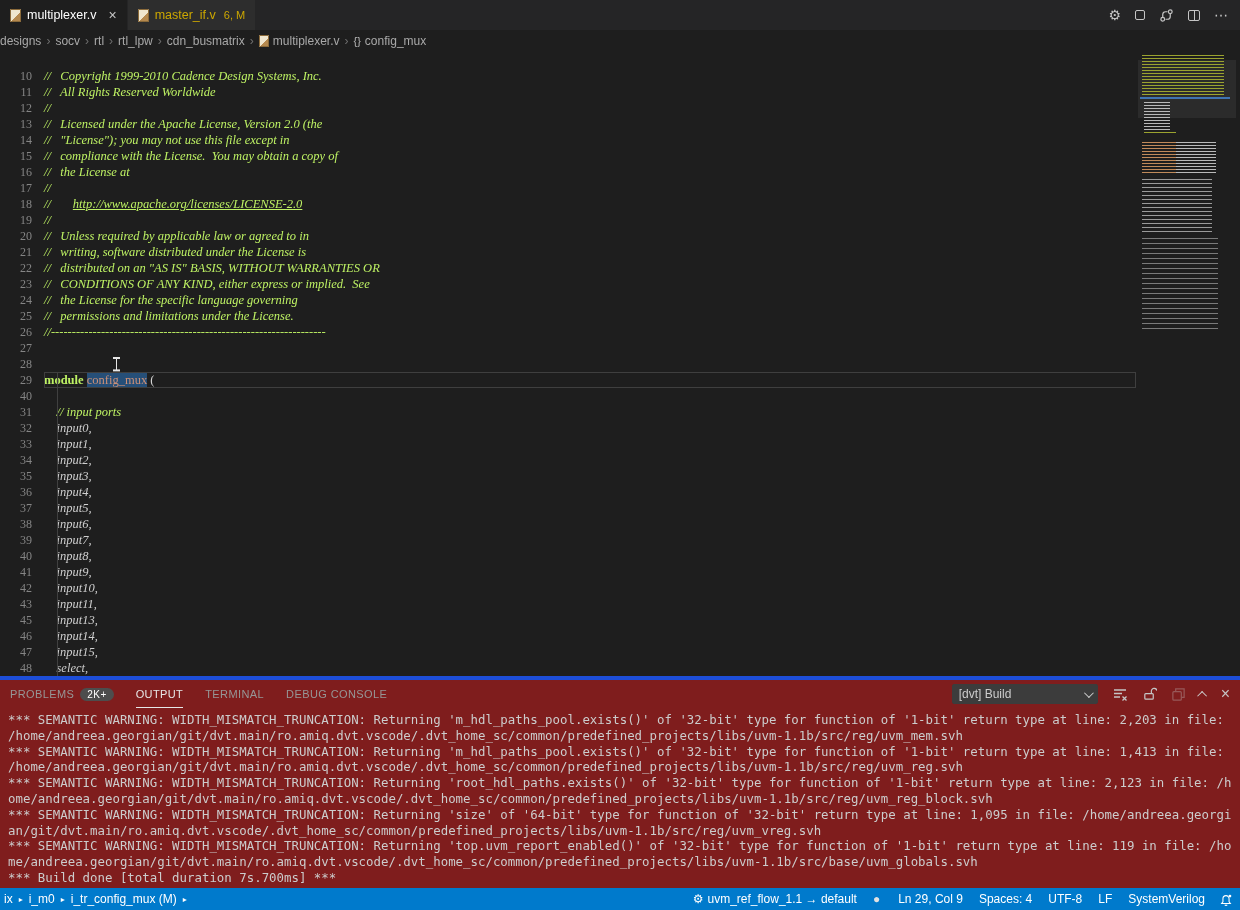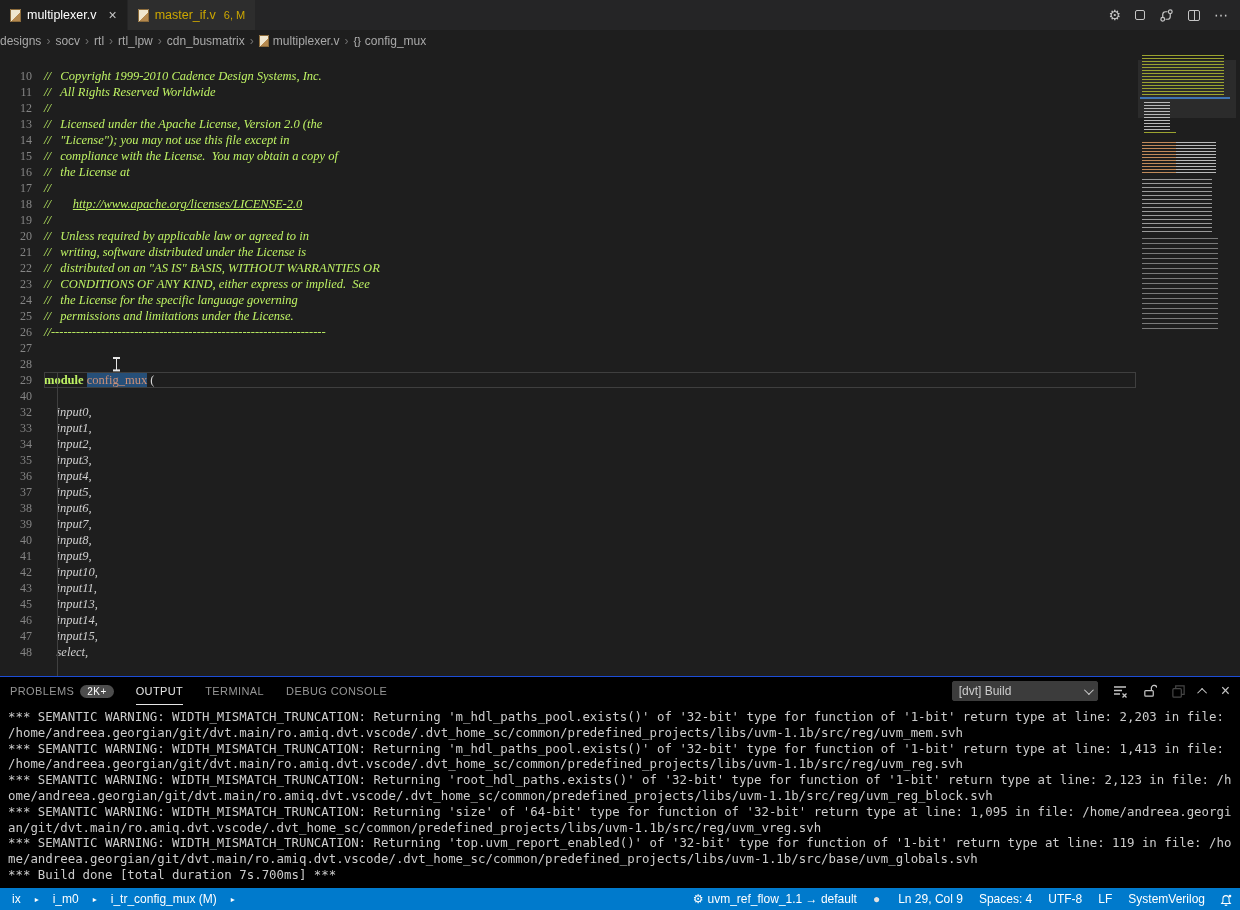--- a/index.html
+++ b/index.html
@@ -61,21 +61,21 @@
   .mm { position:absolute; }
   .mm-olive  { background:repeating-linear-gradient(#9ba32f 0 1px, transparent 1px 3px); }
   .mm-blue   { background:#3f74b3; }
   .mm-white  { background:repeating-linear-gradient(#b9b9b9 0 1px, transparent 1px 3px); }
   .mm-orange { background:repeating-linear-gradient(#c08a5a 0 1px, transparent 1px 3px); }
   .mm-gray   { background:repeating-linear-gradient(#9a9a9a 0 1px, transparent 1px 4px); }
   .mm-gray2  { background:repeating-linear-gradient(#8a8a8a 0 1px, transparent 1px 5px); opacity:.85; }
   .mm-slider { left:0; right:0; top:8px; height:58px; background:rgba(121,121,121,.15); }
 
   
-  .panel { height:212px; background:#000000; border-top:1px solid #1d4ed8; }
+  .panel { height:212px; background:#7f1d1d; border-top:4px solid #1d4ed8; }
   .panel-head { height:28px; display:flex; align-items:center; padding:0 10px; }
   .panel-tab { display:flex; align-items:center; gap:6px; margin-right:22px; font-size:11px;
                letter-spacing:.4px; color:#969696; cursor:pointer; height:28px; }
   .panel-tab.active { color:#e7e7e7; border-bottom:1px solid #e7e7e7; }
   .badge { background:#4d4d4d; color:#ffffff; font-size:10px; padding:1px 7px; border-radius:9px; }
   .panel-right { margin-left:auto; display:flex; align-items:center; gap:14px; color:#c5c5c5; }
   .channel-select { display:flex; align-items:center; justify-content:space-between; width:146px; height:20px;
                     background:#3c3c3c; border:1px solid #3c3c3c; border-radius:2px; padding:8px 6px;
                     font-size:12px; color:#cccccc; cursor:pointer; }
   .chev { width:7px; height:7px; border-right:1.4px solid #cccccc; border-bottom:1.4px solid #cccccc; }
@@ -85,21 +85,21 @@
   .picon.dim { opacity:.35; }
   .pclose { font-size:16px; color:#c5c5c5; cursor:pointer; }
   #output { padding:4px 8px 0 8px; font-family:"DejaVu Sans Mono", monospace; font-size:12.4px;
             line-height:15.8px; color:#cccccc; word-break:break-all; }
   .out-line { white-space:pre-wrap; }
 
   
   .statusbar { height:22px; background:#007acc; display:flex; align-items:center; color:#ffffff;
                font-size:12px; padding:0 8px 0 0; }
   .sb-left { display:flex; align-items:center; }
-  .sb-item { padding:0 12px; cursor:pointer; white-space:nowrap; }
+  .sb-item { padding:0 4px; cursor:pointer; white-space:nowrap; }
   .sb-sep { font-size:8px; padding:0 2px; }
   .sb-right { margin-left:auto; display:flex; align-items:center; }
   .sb-right .sb-item { padding:0 8px; }
   .sb-flow { display:flex; align-items:center; gap:4px; cursor:pointer; padding:0 6px; }
   .sb-circle { font-size:12px; color:#e2e2e2; padding:0 10px; }
   .bell { position:relative; width:13px; height:13px; margin-left:6px; cursor:pointer; }
 </style>
 </head>
 <body>
 
@@ -184,20 +184,21 @@
       <div class="code-line"><span class="ln">21</span><span class="lc"><span class="tk-c">//   writing, software distributed under the License is</span></span></div>
       <div class="code-line"><span class="ln">22</span><span class="lc"><span class="tk-c">//   distributed on an "AS IS" BASIS, WITHOUT WARRANTIES OR</span></span></div>
       <div class="code-line"><span class="ln">23</span><span class="lc"><span class="tk-c">//   CONDITIONS OF ANY KIND, either express or implied.  See</span></span></div>
       <div class="code-line"><span class="ln">24</span><span class="lc"><span class="tk-c">//   the License for the specific language governing</span></span></div>
       <div class="code-line"><span class="ln">25</span><span class="lc"><span class="tk-c">//   permissions and limitations under the License.</span></span></div>
       <div class="code-line"><span class="ln">26</span><span class="lc"><span class="tk-c">//------------------------------------------------------------------</span></span></div>
       <div class="code-line"><span class="ln">27</span><span class="lc"></span></div>
       <div class="code-line"><span class="ln">28</span><span class="lc"></span></div>
       <div class="code-line cur"><span class="ln">29</span><span class="lc"><span class="tk-k">module</span><span class="tk-p"> </span><span class="tk-m">config_mux</span><span class="tk-p"> (</span></span></div>
       <div class="code-line"><span class="ln">40</span><span class="lc"></span></div>
+      <div class="code-line"><span class="ln">31</span><span class="lc"><span class="tk-c">    // input ports</span></span></div>
       <div class="code-line"><span class="ln">32</span><span class="lc"><span class="tk-i">    input0,</span></span></div>
       <div class="code-line"><span class="ln">33</span><span class="lc"><span class="tk-i">    input1,</span></span></div>
       <div class="code-line"><span class="ln">34</span><span class="lc"><span class="tk-i">    input2,</span></span></div>
       <div class="code-line"><span class="ln">35</span><span class="lc"><span class="tk-i">    input3,</span></span></div>
       <div class="code-line"><span class="ln">36</span><span class="lc"><span class="tk-i">    input4,</span></span></div>
       <div class="code-line"><span class="ln">37</span><span class="lc"><span class="tk-i">    input5,</span></span></div>
       <div class="code-line"><span class="ln">38</span><span class="lc"><span class="tk-i">    input6,</span></span></div>
       <div class="code-line"><span class="ln">39</span><span class="lc"><span class="tk-i">    input7,</span></span></div>
       <div class="code-line"><span class="ln">40</span><span class="lc"><span class="tk-i">    input8,</span></span></div>
       <div class="code-line"><span class="ln">41</span><span class="lc"><span class="tk-i">    input9,</span></span></div>

